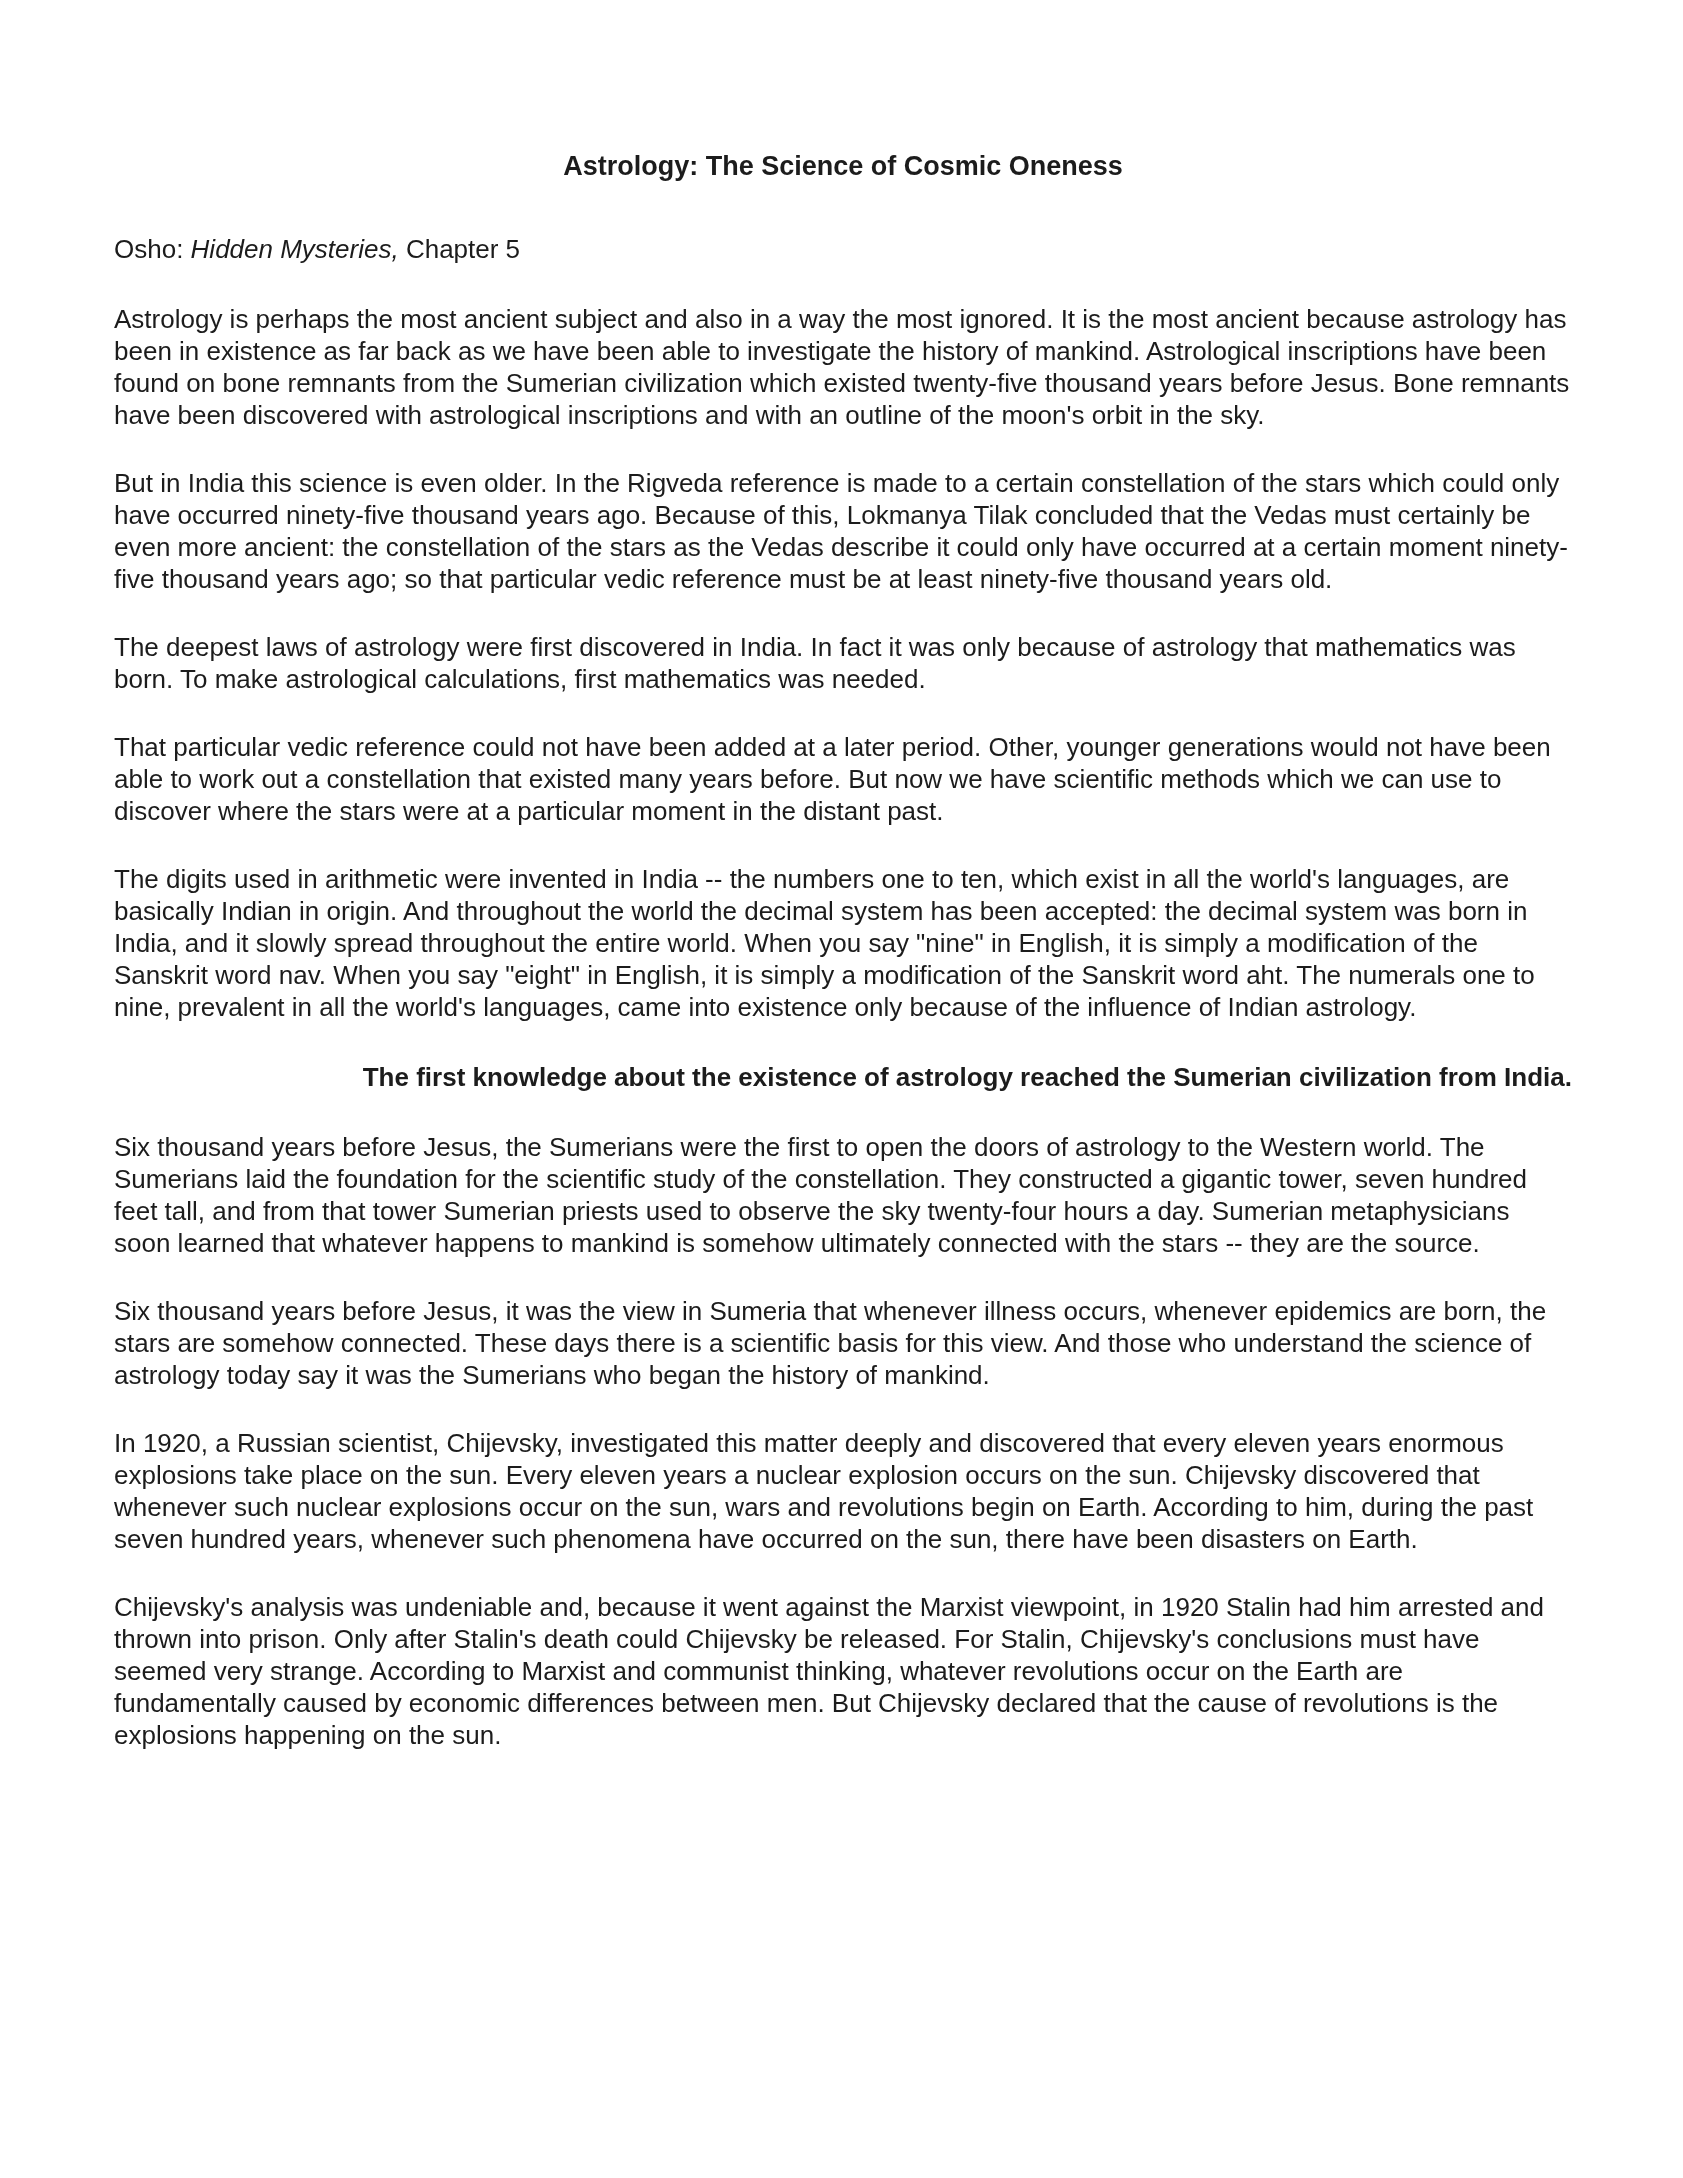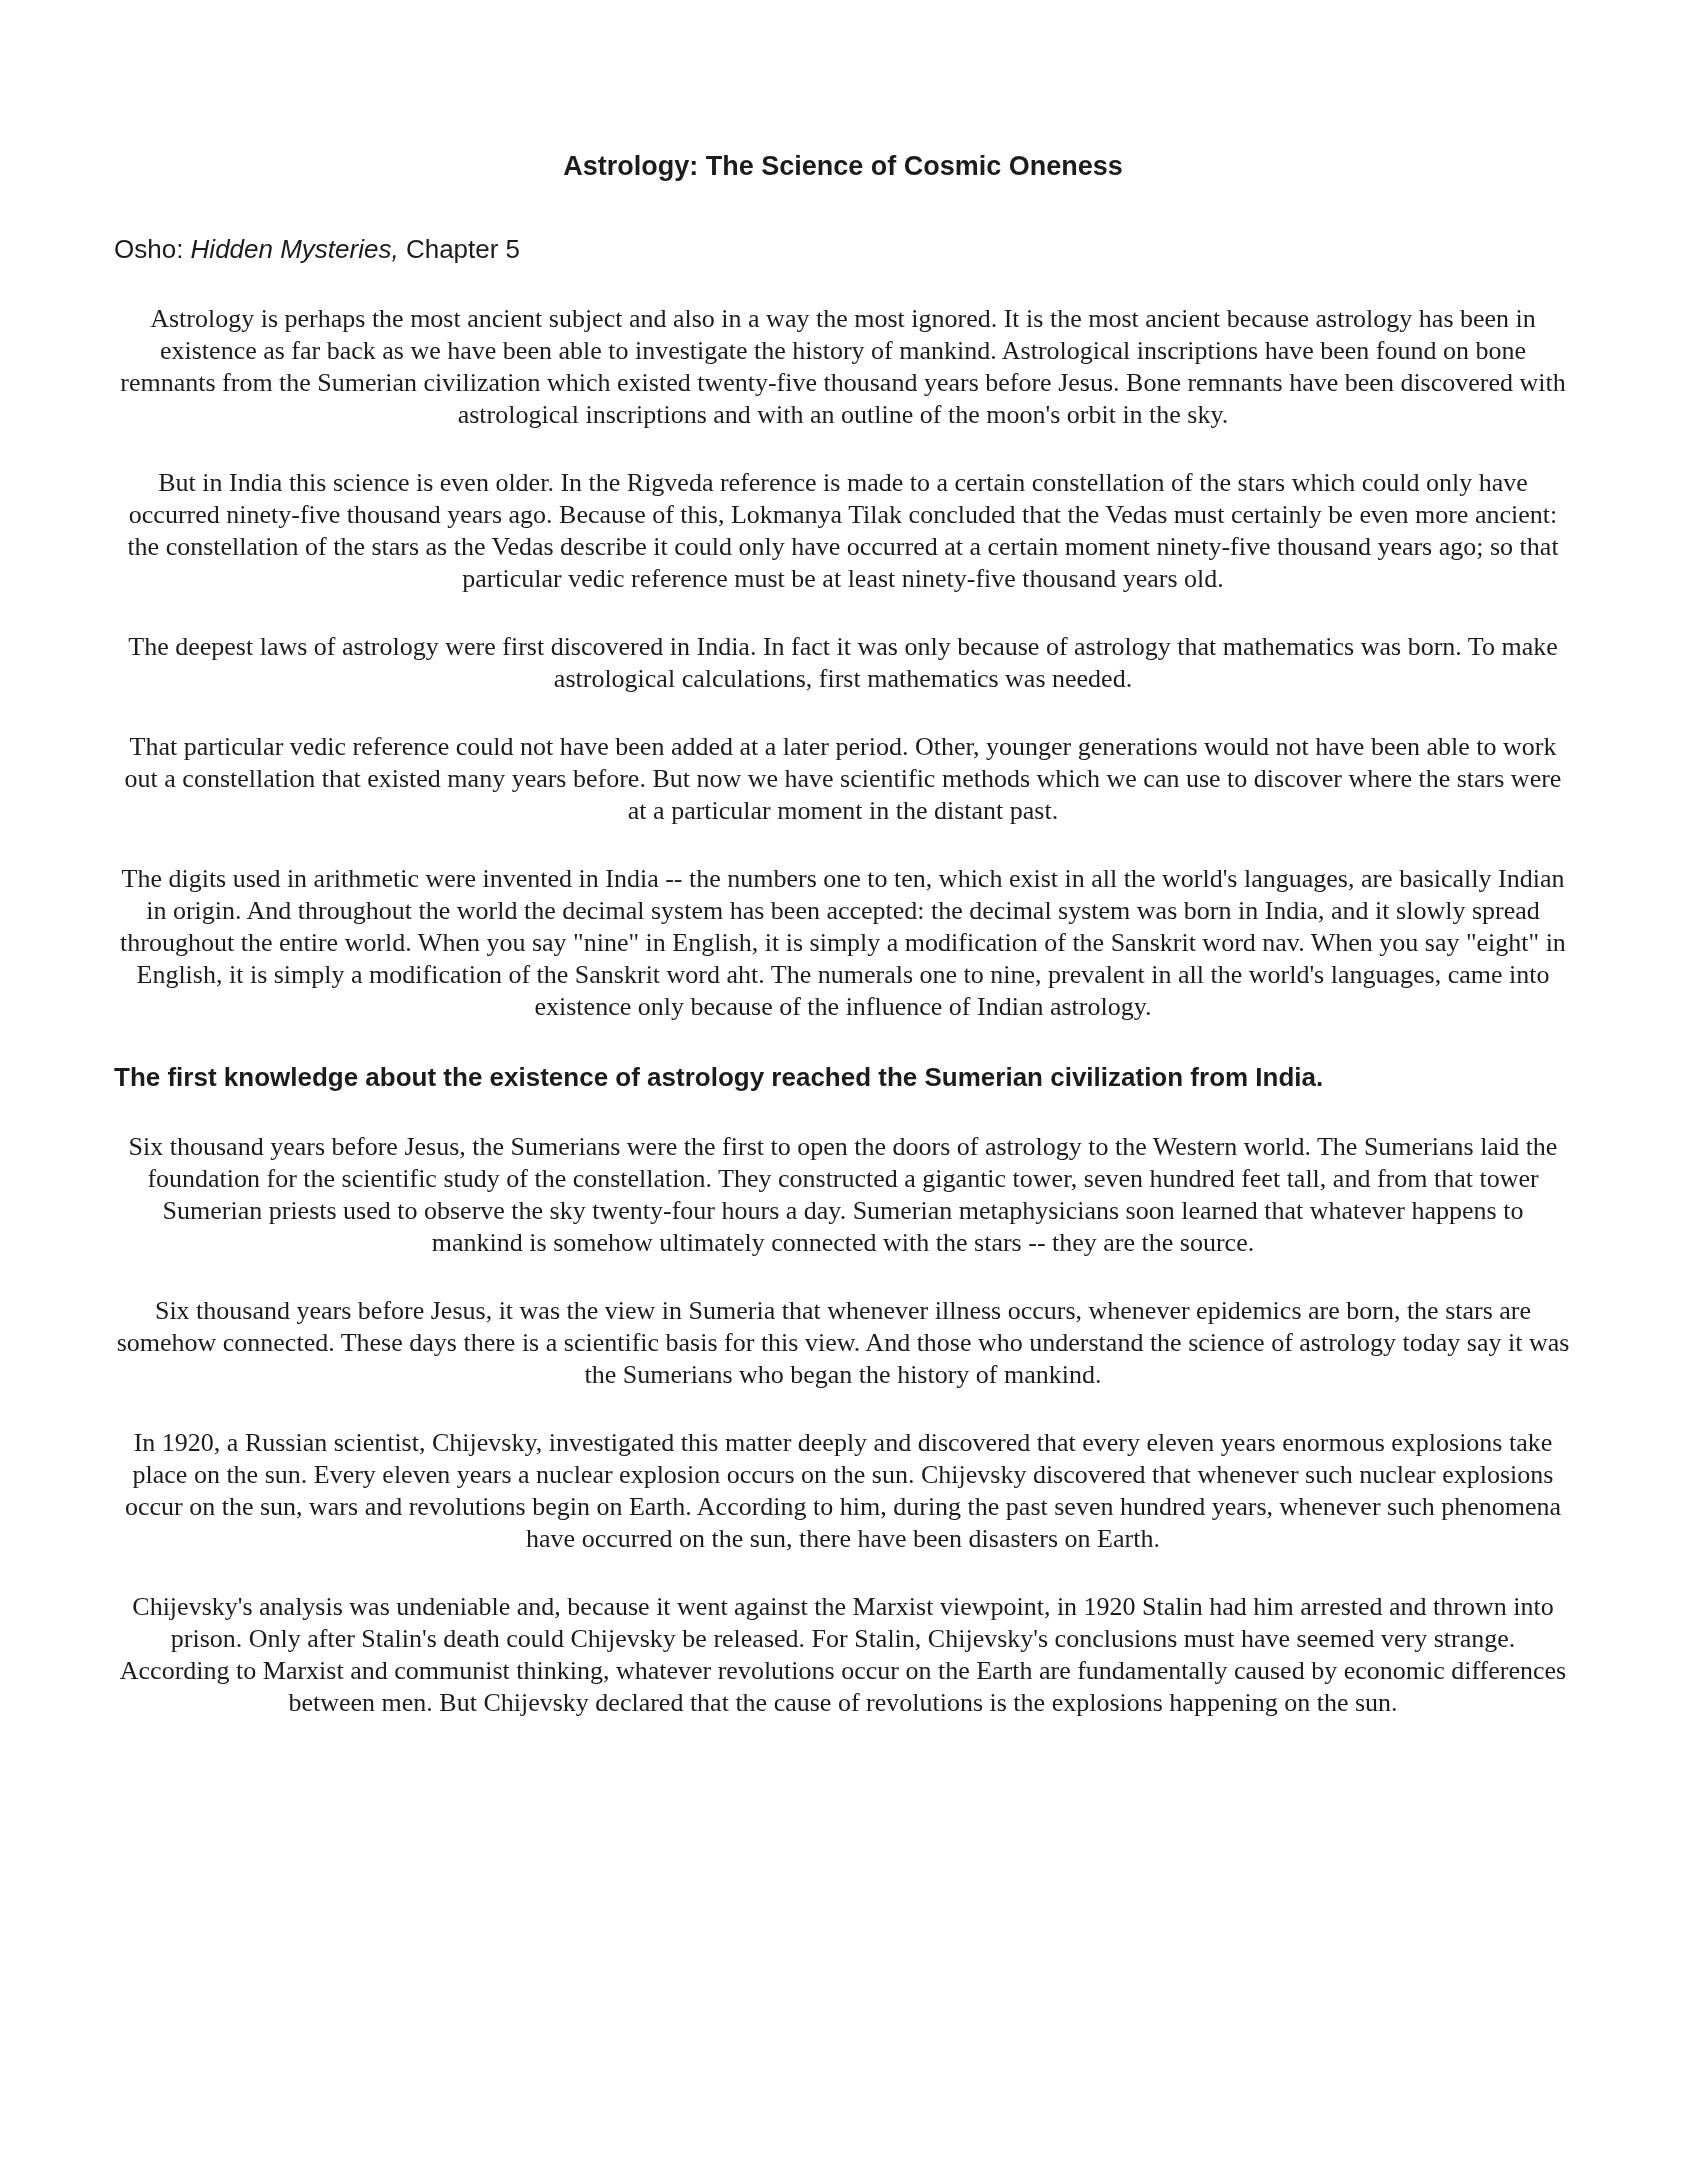--- a/index.html
+++ b/index.html
@@ -34,28 +34,27 @@
     font-weight: normal;
     margin: 0 0 38px 0;
   }
   .doc-subtitle .italic {
     font-style: italic;
   }
   p.body-par {
     font-size: 26px;
     line-height: 32px;
     margin: 0 0 36px 0;
-    text-align: center;
-    font-family: Liberation Serif, serif;
+    text-align: left;
   }
   p.callout {
     font-size: 26px;
     line-height: 36px;
     font-weight: bold;
-    text-align: left;
+    text-align: right;
     margin: 0 0 36px 0;
   }
 </style>
 </head>
 <body>
 
 <div class="page">
   <div class="content">
 
     <h1 class="doc-title">Astrology: The Science of Cosmic Oneness</h1>

